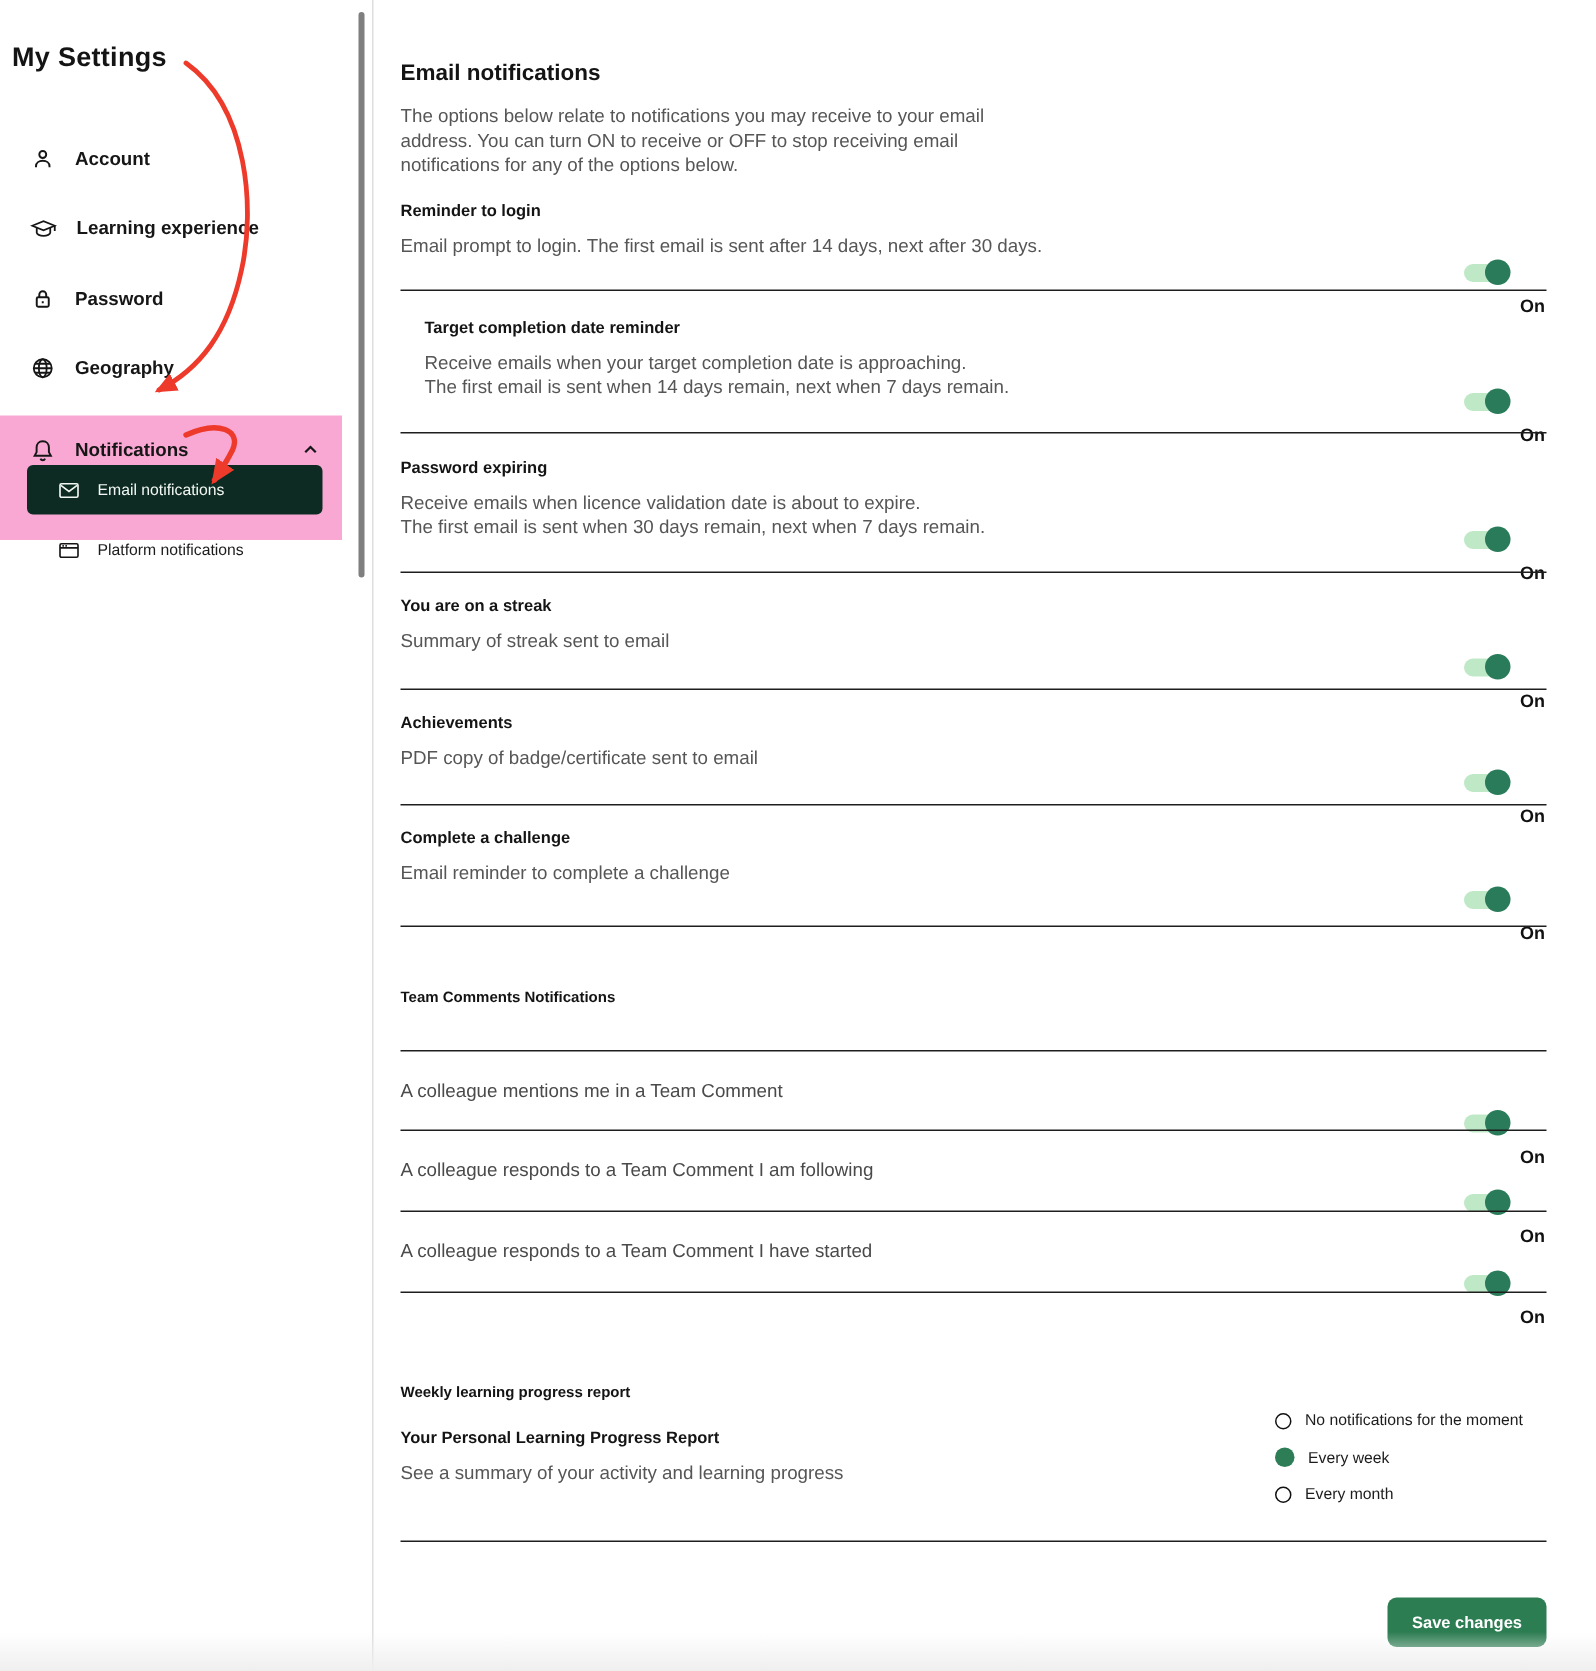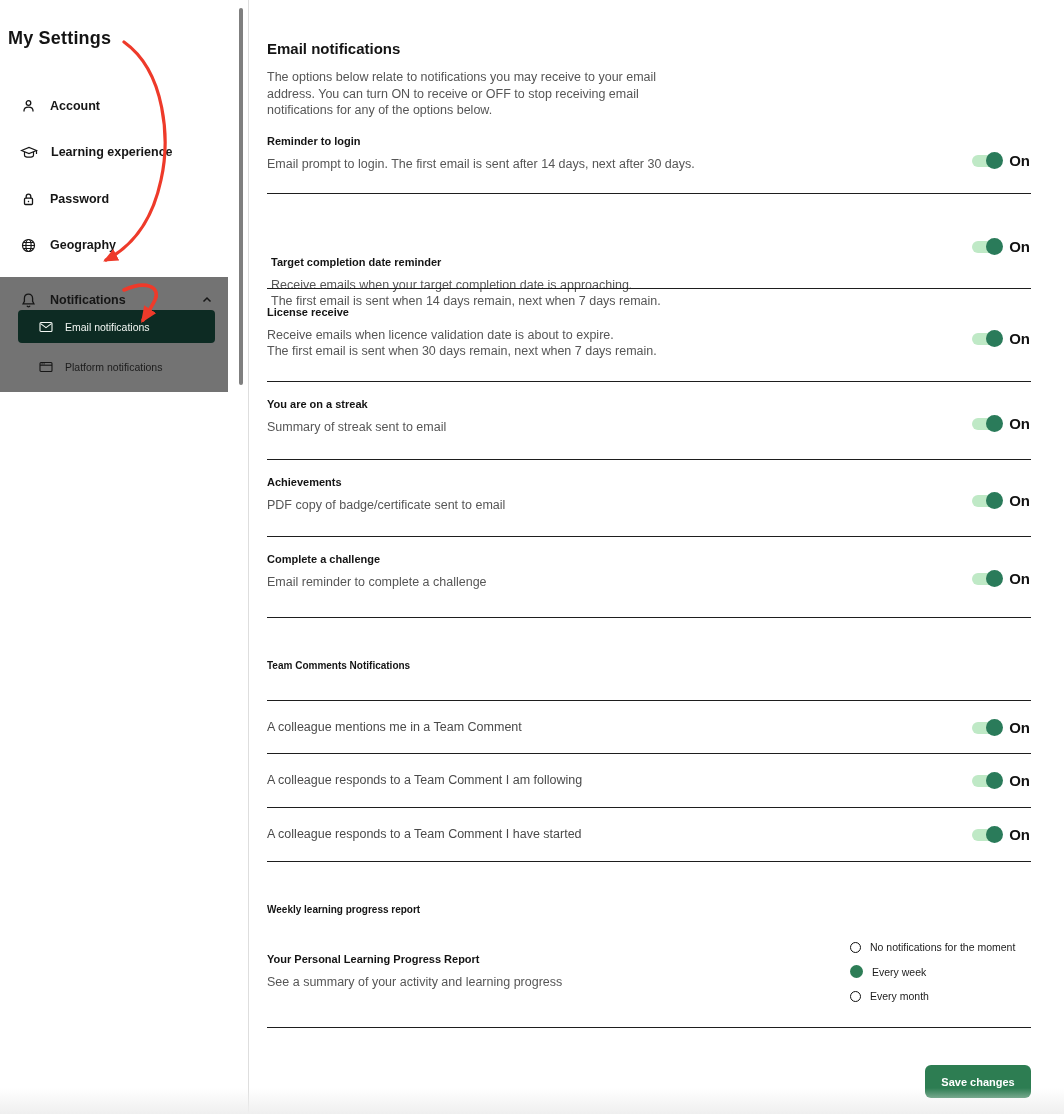--- a/index.html
+++ b/index.html
@@ -17,22 +17,22 @@
     position:absolute; left:8px; top:28px;
     font-size:18px; font-weight:700; letter-spacing:.2px; color:#141414;
   }
   .nav-item {
     position:absolute; left:20px; height:22px;
     display:flex; align-items:center; gap:13px; cursor:pointer;
   }
   .nav-item svg { flex:0 0 auto; }
   .nav-label { font-size:12.5px; font-weight:700; color:#161616; }
   .notif-block {
-    position:absolute; left:0; top:277px; width:228px; height:115px;
-    background:#737373;
+    position:absolute; left:0; top:277px; width:228px; height:83px;
+    background:#f9a8d4;
   }
   .notif-head {
     position:absolute; left:20px; top:12px; right:14px; height:22px;
     display:flex; align-items:center; gap:13px; cursor:pointer;
   }
   .notif-head .chev { margin-left:auto; }
   .sub-item-active {
     position:absolute; left:18px; top:33px; width:197px; height:33px;
     background:#0d2b23; border-radius:4px;
     display:flex; align-items:center; gap:12px; padding-left:21px; cursor:pointer;
@@ -65,21 +65,21 @@
   .toggle-wrap {
     position:absolute; right:1px; display:flex; align-items:center; gap:8px; cursor:pointer;
   }
   .toggle {
     position:relative; width:29px; height:12px; border-radius:6px; background:#bfe9c6;
   }
   .knob {
     position:absolute; right:-2px; top:-2.5px; width:17px; height:17px;
     border-radius:50%; background:#2a7b5a;
   }
-  .on-label { font-size:15px; font-weight:700; color:#111; }
+  .on-label { font-size:12px; font-weight:700; color:#111;margin-top:45px; }
   
   .radio-group { position:absolute; left:583px; top:941px; display:flex; flex-direction:column; gap:12px; }
   .radio-row { display:flex; align-items:center; gap:9px; cursor:pointer; }
   .radio-circle {
     width:11px; height:11px; border-radius:50%; border:1.6px solid #111; background:#fff; flex:0 0 auto;
   }
   .radio-circle.selected { border:none; width:13px; height:13px; background:#2d7d56; }
   .radio-label { font-size:10.5px; color:#1c1c1c; }
   .save-btn {
     position:absolute; left:658px; top:1065px; width:106px; height:33px;
@@ -189,34 +189,34 @@
     <div class="row-desc">Email prompt to login. The first email is sent after 14 days, next after 30 days.</div>
   </div>
   <div class="toggle-wrap" style="top:152px;">
     <div class="toggle">
         <div class="knob"></div>
       </div>
     <span class="on-label">On</span>
   </div>
   <div class="hr" style="top:193px"></div>
 
-  <div class="abs" style="top:213px; left:4px;margin-top:43px;">
+  <div class="abs" style="top:213px; left:16px;">
     <div class="row-title">Target completion date reminder</div>
     <div class="row-desc"><span>Receive emails when your target completion date is approaching.</span><br><span>The first email is sent when 14 days remain, next when 7 days remain.</span></div>
   </div>
   <div class="toggle-wrap" style="top:238px;">
     <div class="toggle">
         <div class="knob"></div>
       </div>
     <span class="on-label">On</span>
   </div>
   <div class="hr" style="top:288px"></div>
 
   <div class="abs" style="top:306px; left:0;">
-    <div class="row-title">License receive</div>
+    <div class="row-title">Password expiring</div>
     <div class="row-desc"><span>Receive emails when licence validation date is about to expire.</span><br><span>The first email is sent when 30 days remain, next when 7 days remain.</span></div>
   </div>
   <div class="toggle-wrap" style="top:330px;">
     <div class="toggle">
         <div class="knob"></div>
       </div>
     <span class="on-label">On</span>
   </div>
   <div class="hr" style="top:381px"></div>
 
@@ -279,21 +279,21 @@
 
   <div class="abs team-row-label" style="top:827px; left:0;">A colleague responds to a Team Comment I have started</div>
   <div class="toggle-wrap" style="top:826px;">
     <div class="toggle">
         <div class="knob"></div>
       </div>
     <span class="on-label">On</span>
   </div>
   <div class="hr" style="top:861px"></div>
 
-  <div class="abs team-title" style="top:904px; left:0;">Weekly learning progress report</div>
+  <div class="abs team-title" style="top:923px; left:0;">Weekly learning progress report</div>
 
   <div class="abs" style="top:953px; left:0;">
     <div class="row-title">Your Personal Learning Progress Report</div>
     <div class="row-desc">See a summary of your activity and learning progress</div>
   </div>
 
   <div class="radio-group">
     <div class="radio-row">
       <span class="radio-circle"></span>
       <span class="radio-label">No notifications for the moment</span>

